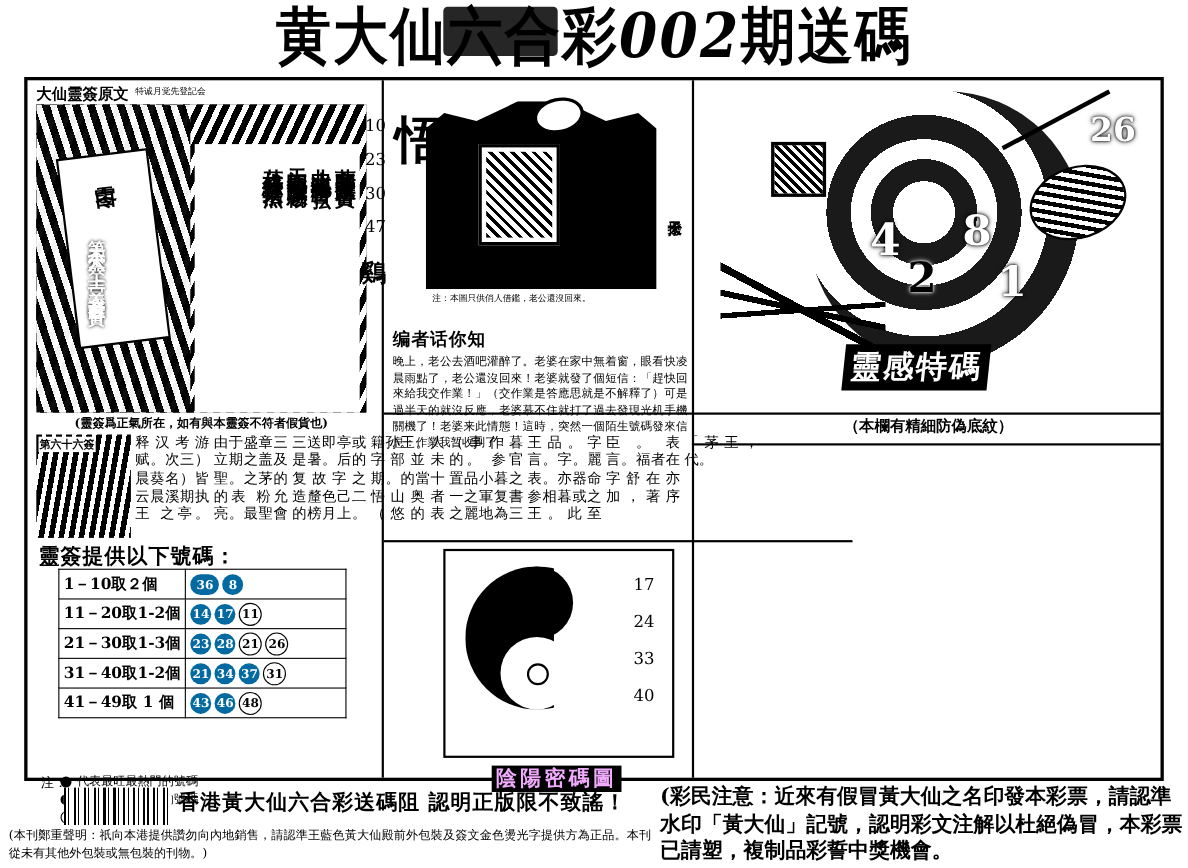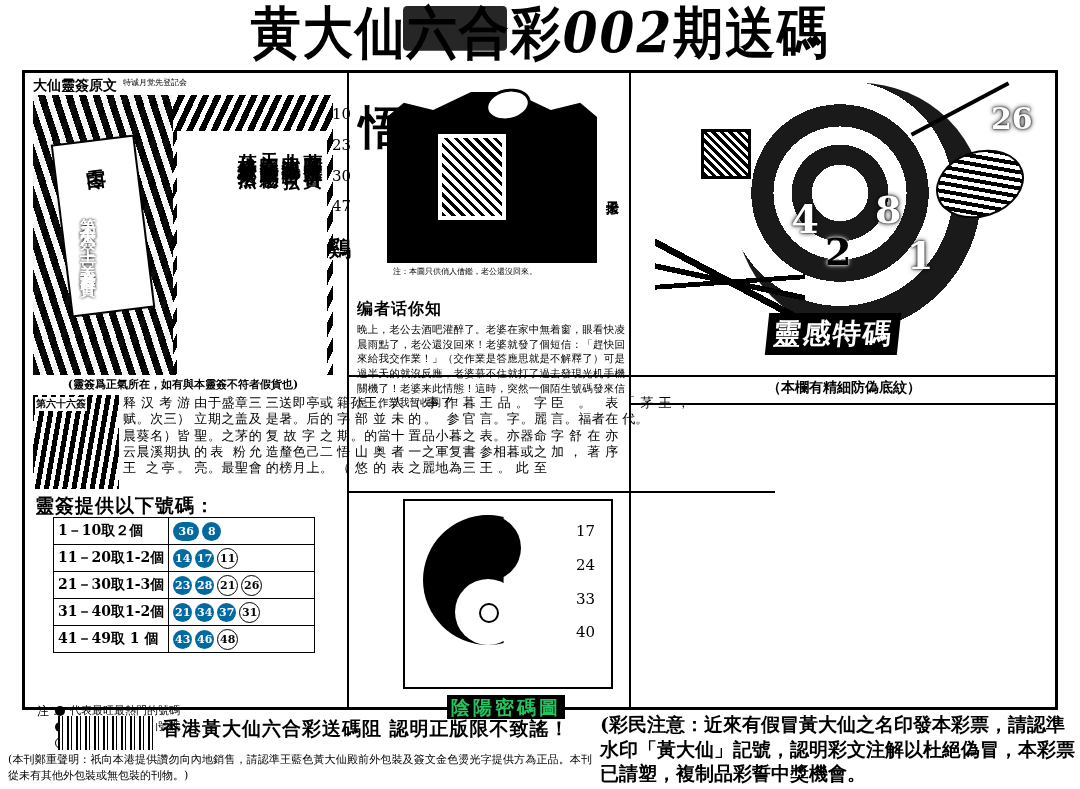--- a/index.html
+++ b/index.html
@@ -197,21 +197,21 @@
     border:2px solid #000;
   }
   .yy-nums{
     position:absolute;right:16px;top:14px;font-family:"DejaVu Serif",serif;
     font-size:15px;line-height:2.25;text-align:right;
   }
   .yy-label{
     position:absolute;left:60px;top:622px;width:190px;text-align:center;
     font-family:"DejaVu Serif",serif;font-size:19px;font-weight:bold;letter-spacing:3px;
   }
-  .yy-label span{background:#000;color:#22c55e;padding:1px 4px;}
+  .yy-label span{background:#000;color:#f0abfc;padding:1px 4px;}
 
   
   .numstrip{
     position:absolute;left:302px;top:26px;width:24px;
     font-family:"DejaVu Serif",serif;font-size:15px;line-height:2.05;text-align:right;
   }
   .numstrip .zodiac{font-size:22px;font-weight:bold;margin-top:4px;display:block;}
 
   
   .colR{position:absolute;left:608px;top:0;right:0;height:100%;}

